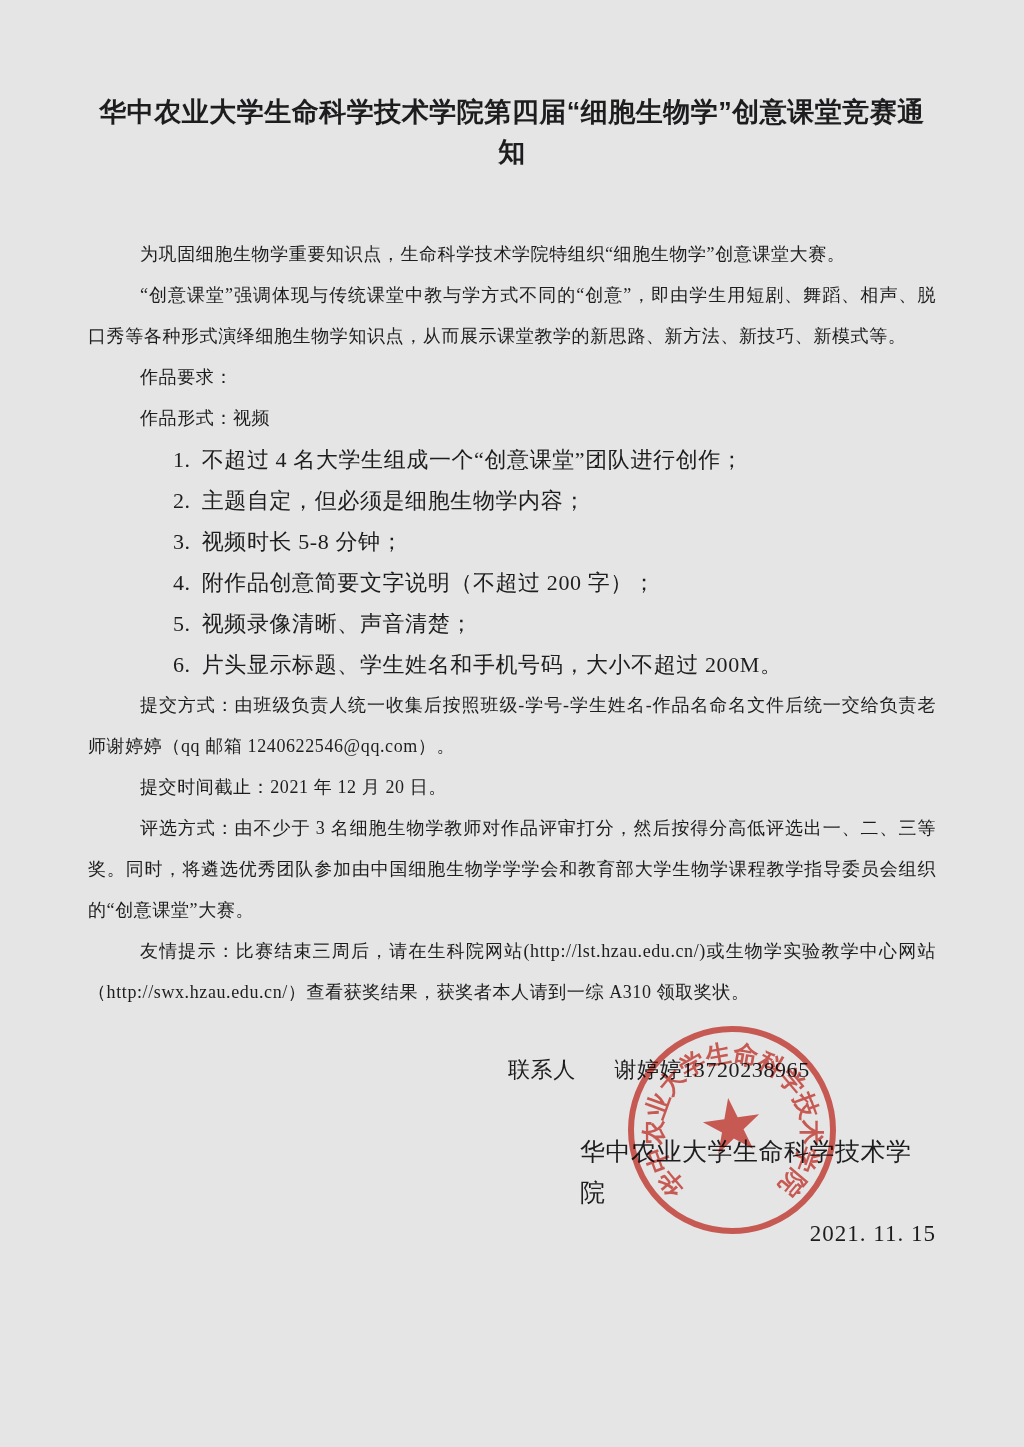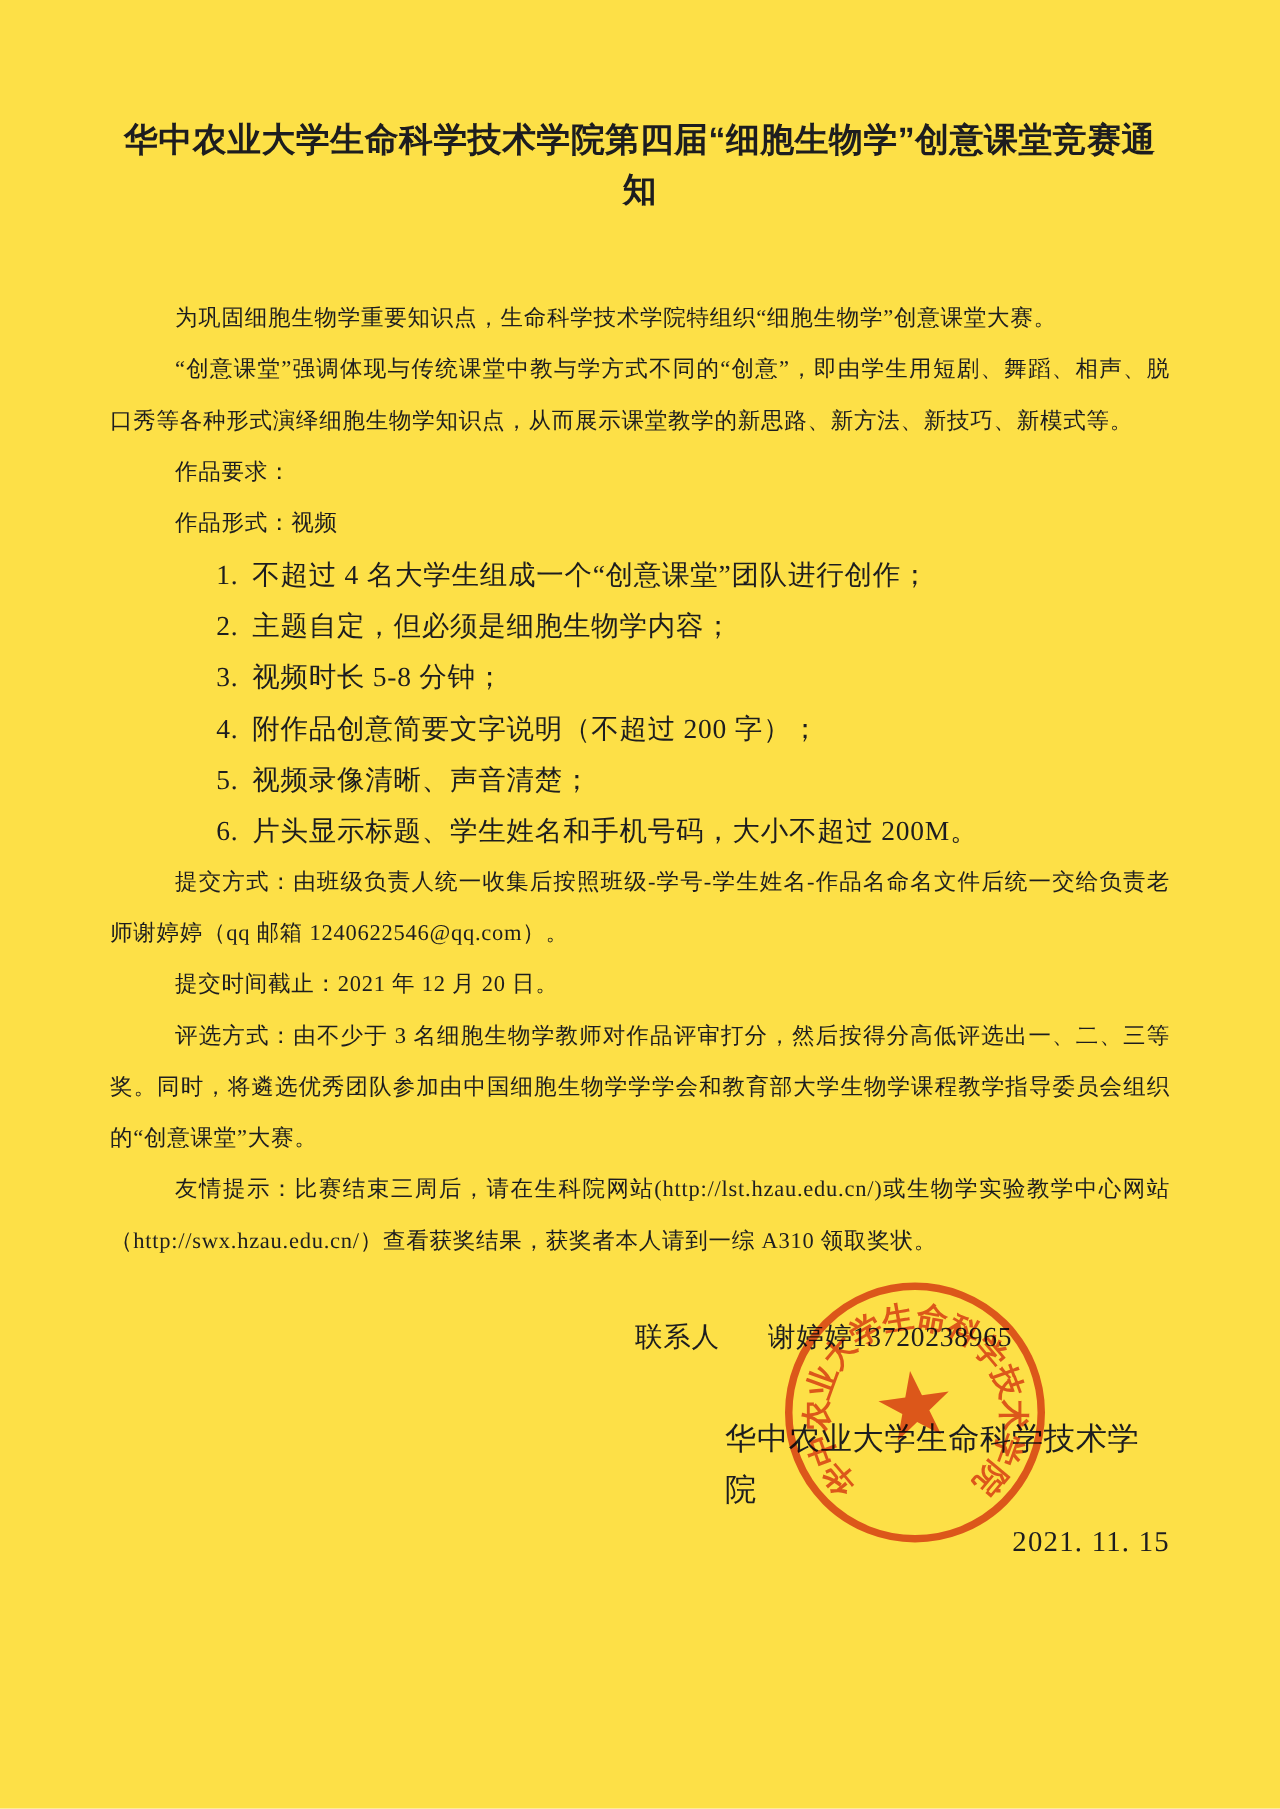--- a/index.html
+++ b/index.html
@@ -1,20 +1,20 @@
 <!DOCTYPE html>
 <html><head>
 <meta charset="utf-8">
 <style>
   html, body { margin: 0; padding: 0; background: #ffffff; }
   .doc {
     position: relative;
     width: 1024px;
     height: 1447px;
-    background: #fde047;
+    background: #e5e5e5;
     overflow: hidden;
     font-family: "Liberation Serif", serif;
     color: #1d1d1f;
   }
   .content { padding: 0 88px; }
   .title {
     margin: 92px 10px 62px 10px;
     text-align: center;
     font-size: 27px;
     line-height: 40px;

